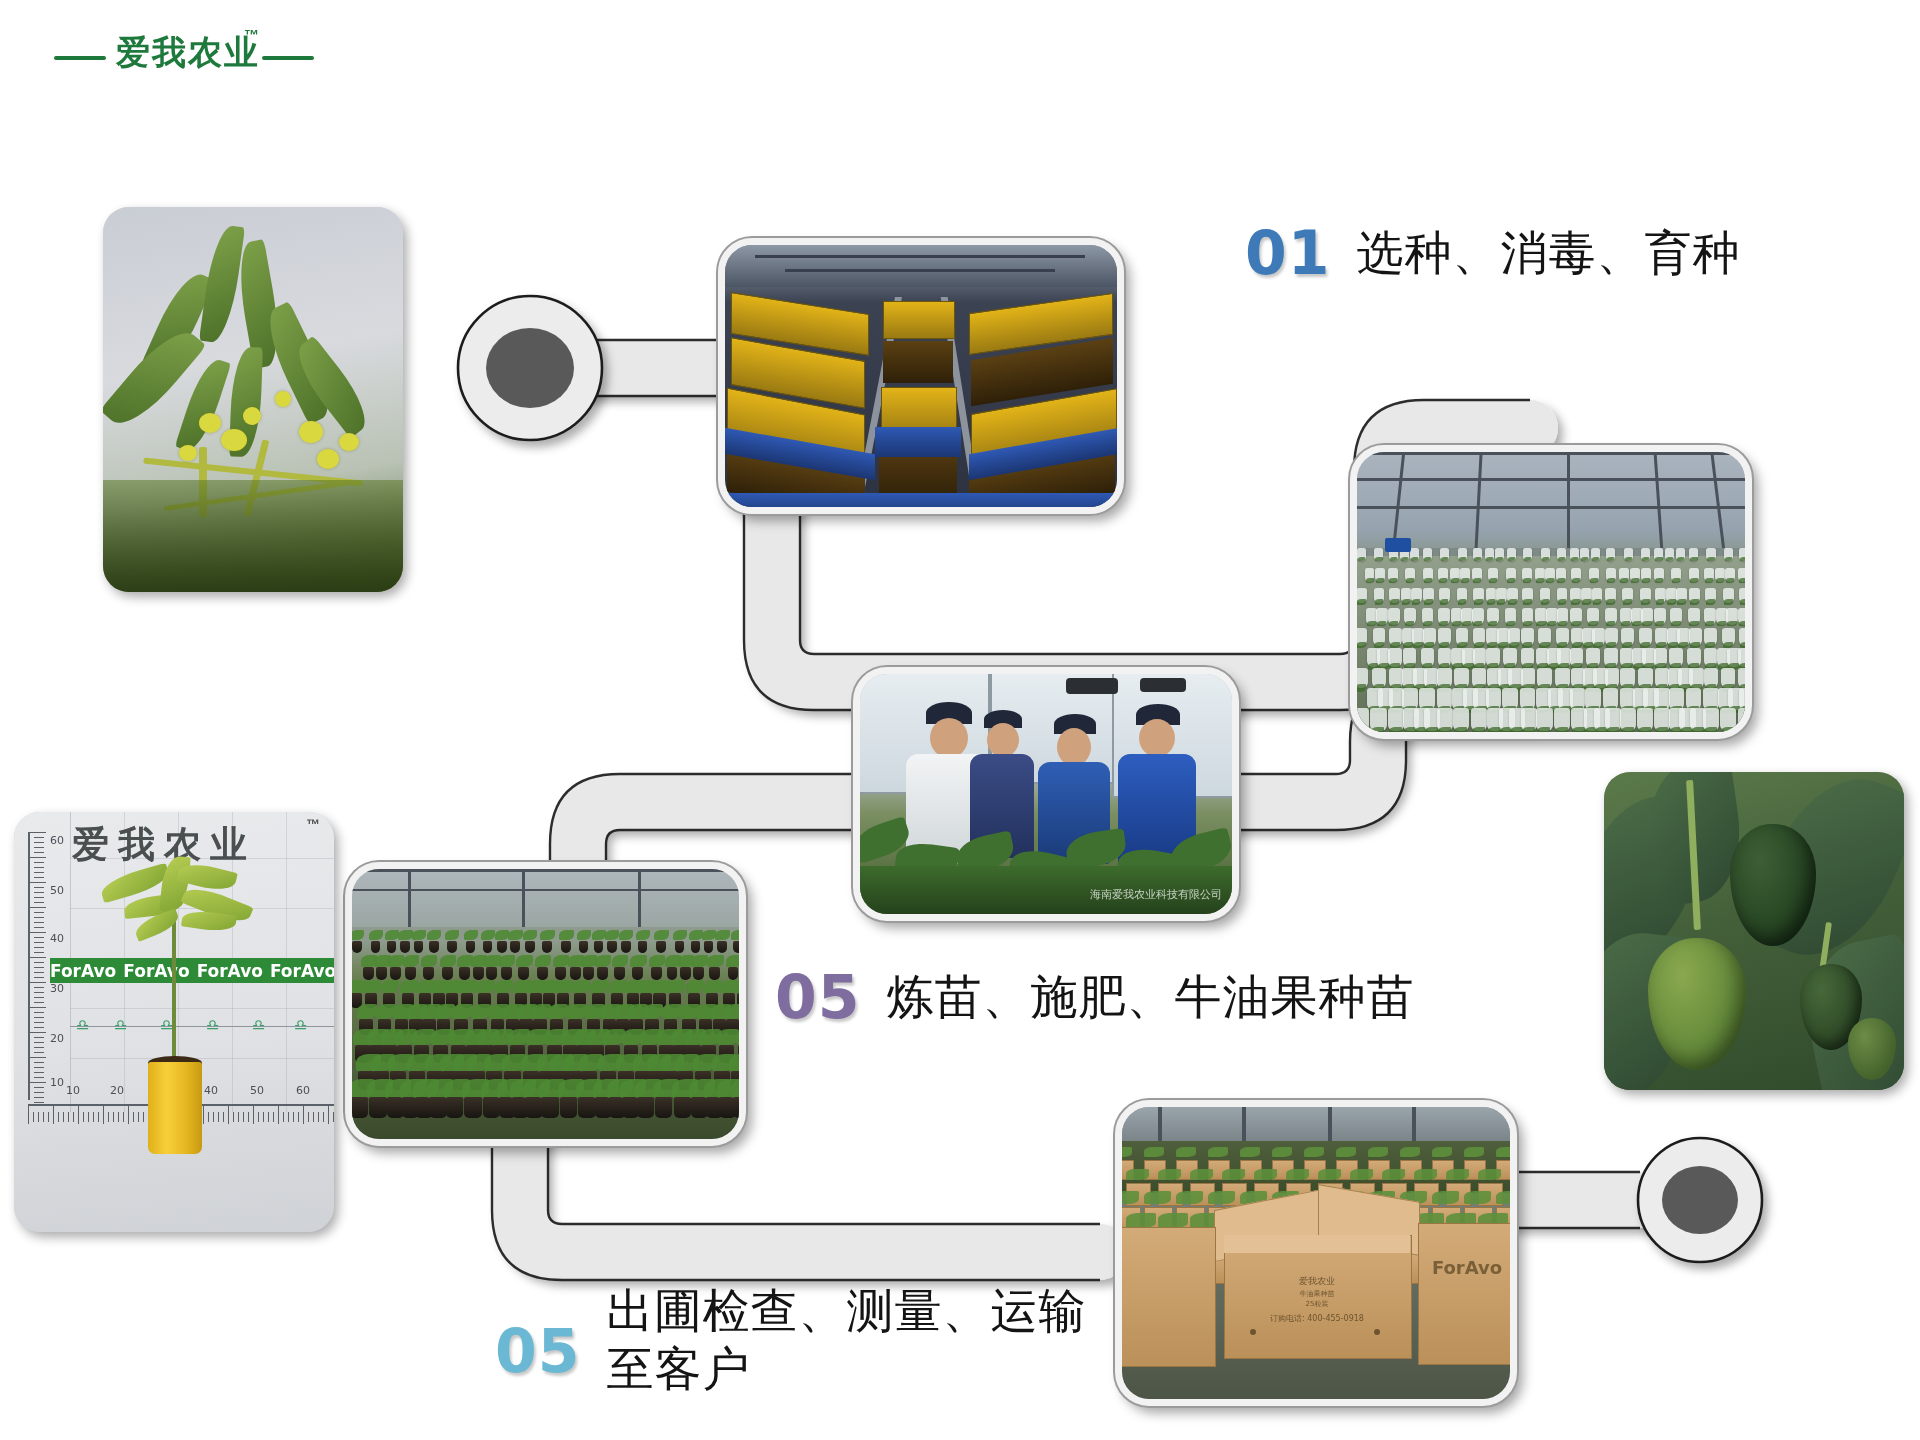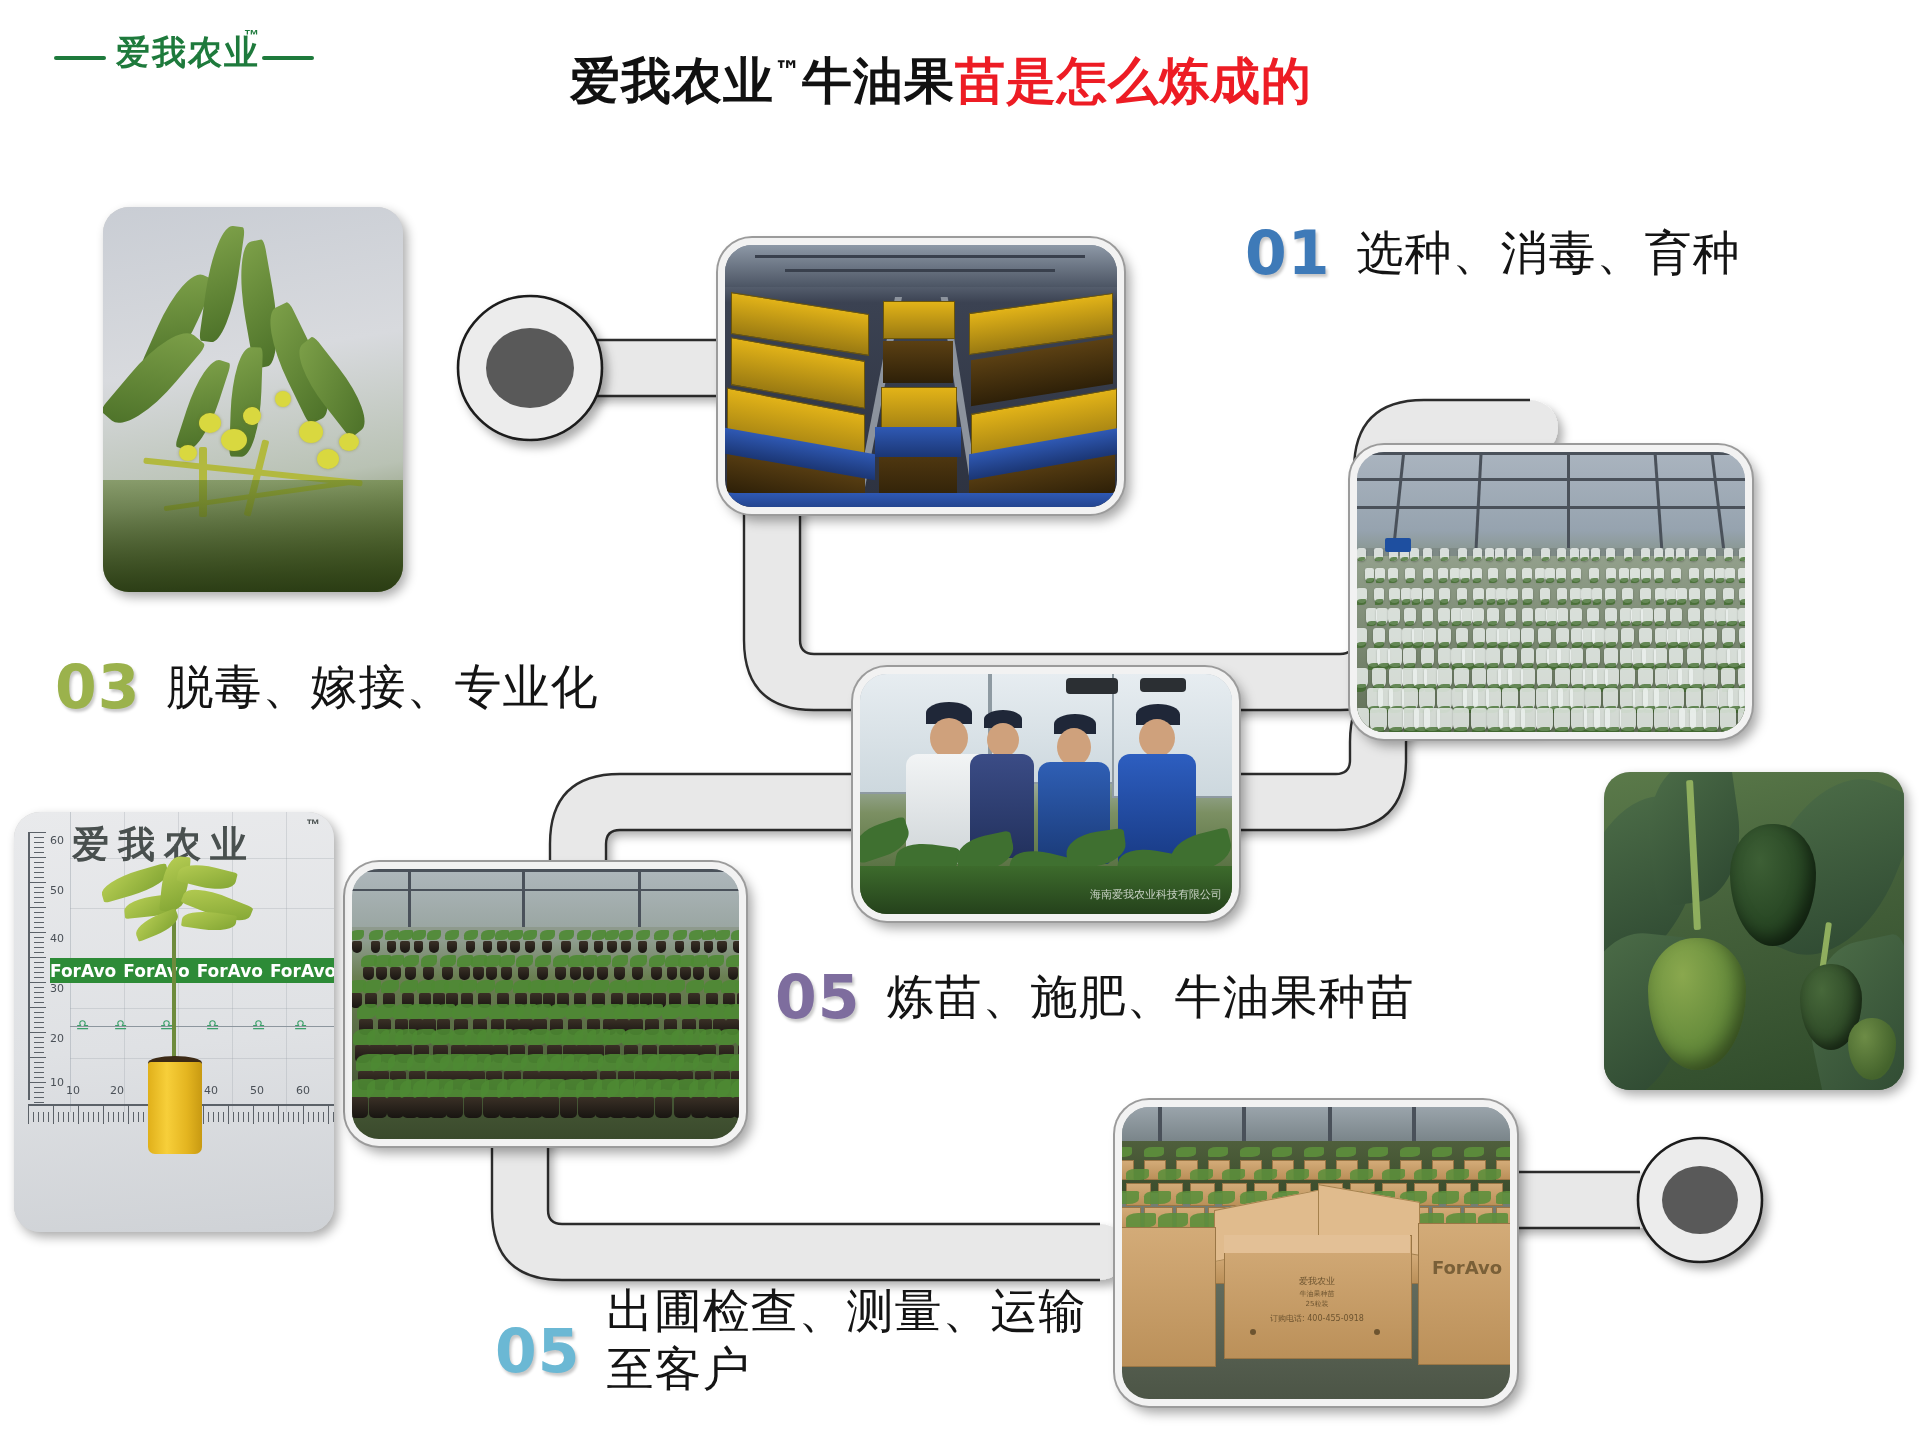--- a/index.html
+++ b/index.html
@@ -259,23 +259,20 @@
 
   <div class="logo">
     <div class="logo-sub">
       <i class="logo-dash-l"></i>
       <span class="logo-cn">爱我农业</span>
       <span class="logo-tm">™</span>
       <i class="logo-dash-r"></i>
     </div>
   </div>
 
-  <div class="title">
-    <span class="blk">爱我农业</span><span class="blk tm">™</span><span class="blk">牛油果</span><span class="red">苗是怎么炼成的</span>
-  </div>
 
   <div class="photo plain" style="left:103px;top:207px;width:300px;height:385px;">
     <div class="inner">
       <div class="fl-bg"></div>
       <div class="leaf" style="left:58px;top:62px;width:34px;height:108px;transform:rotate(24deg);"></div>
       <div class="leaf" style="left:104px;top:18px;width:30px;height:118px;transform:rotate(8deg);"></div>
       <div class="leaf" style="left:140px;top:34px;width:32px;height:126px;transform:rotate(-10deg);"></div>
       <div class="leaf" style="left:30px;top:112px;width:40px;height:118px;transform:rotate(40deg);"></div>
       <div class="leaf" style="left:178px;top:96px;width:36px;height:120px;transform:rotate(-26deg);"></div>
       <div class="leaf" style="left:212px;top:128px;width:34px;height:104px;transform:rotate(-38deg);"></div>
@@ -1611,23 +1608,20 @@
 
       <div class="box" style="left:-4px;top:120px;width:96px;height:138px;"></div>
     </div>
   </div>
 
   <div class="step" style="left:1245px;top:218px;">
     <span class="num" style="color:#3E7AB8;">01</span><span class="txt">选种、消毒、育种</span>
   </div>
 
 
-  <div class="step" style="left:55px;top:652px;">
-    <span class="num" style="color:#9BB24C;">03</span><span class="txt">脱毒、嫁接、专业化</span>
-  </div>
 
   <div class="step" style="left:775px;top:962px;">
     <span class="num" style="color:#7E6D9E;">05</span><span class="txt">炼苗、施肥、牛油果种苗</span>
   </div>
 
   <div class="step two-line" style="left:455px;top:1282px;">
     <span class="num" style="color:#6BB8D4;">05</span><span class="txt">出圃检查、测量、运输
 至客户</span>
   </div>
 

